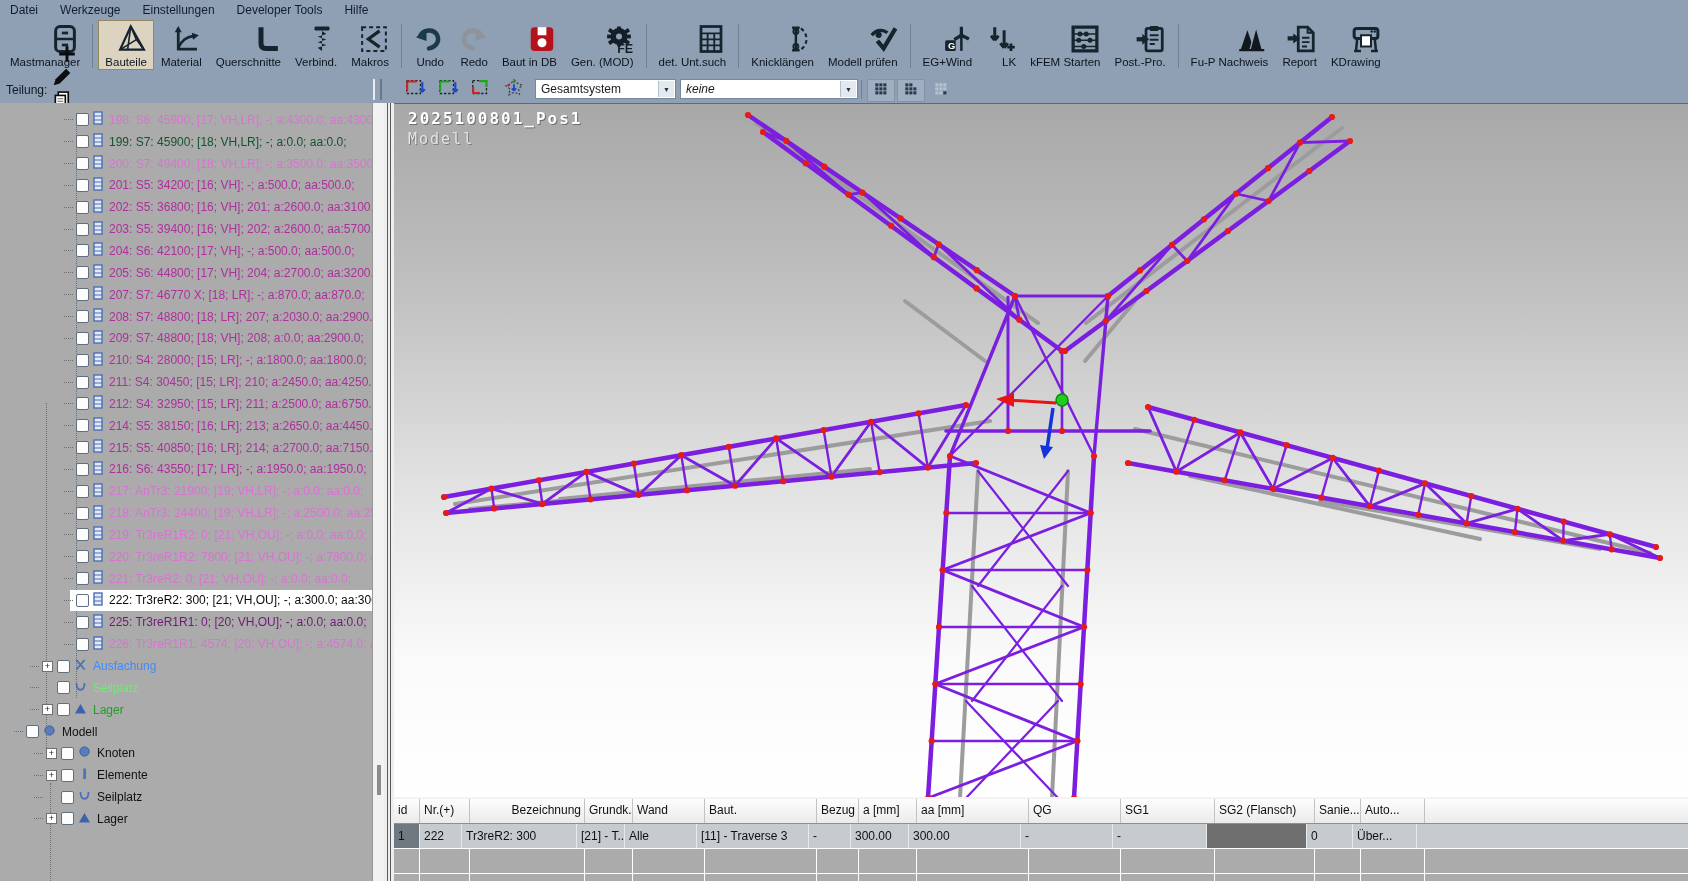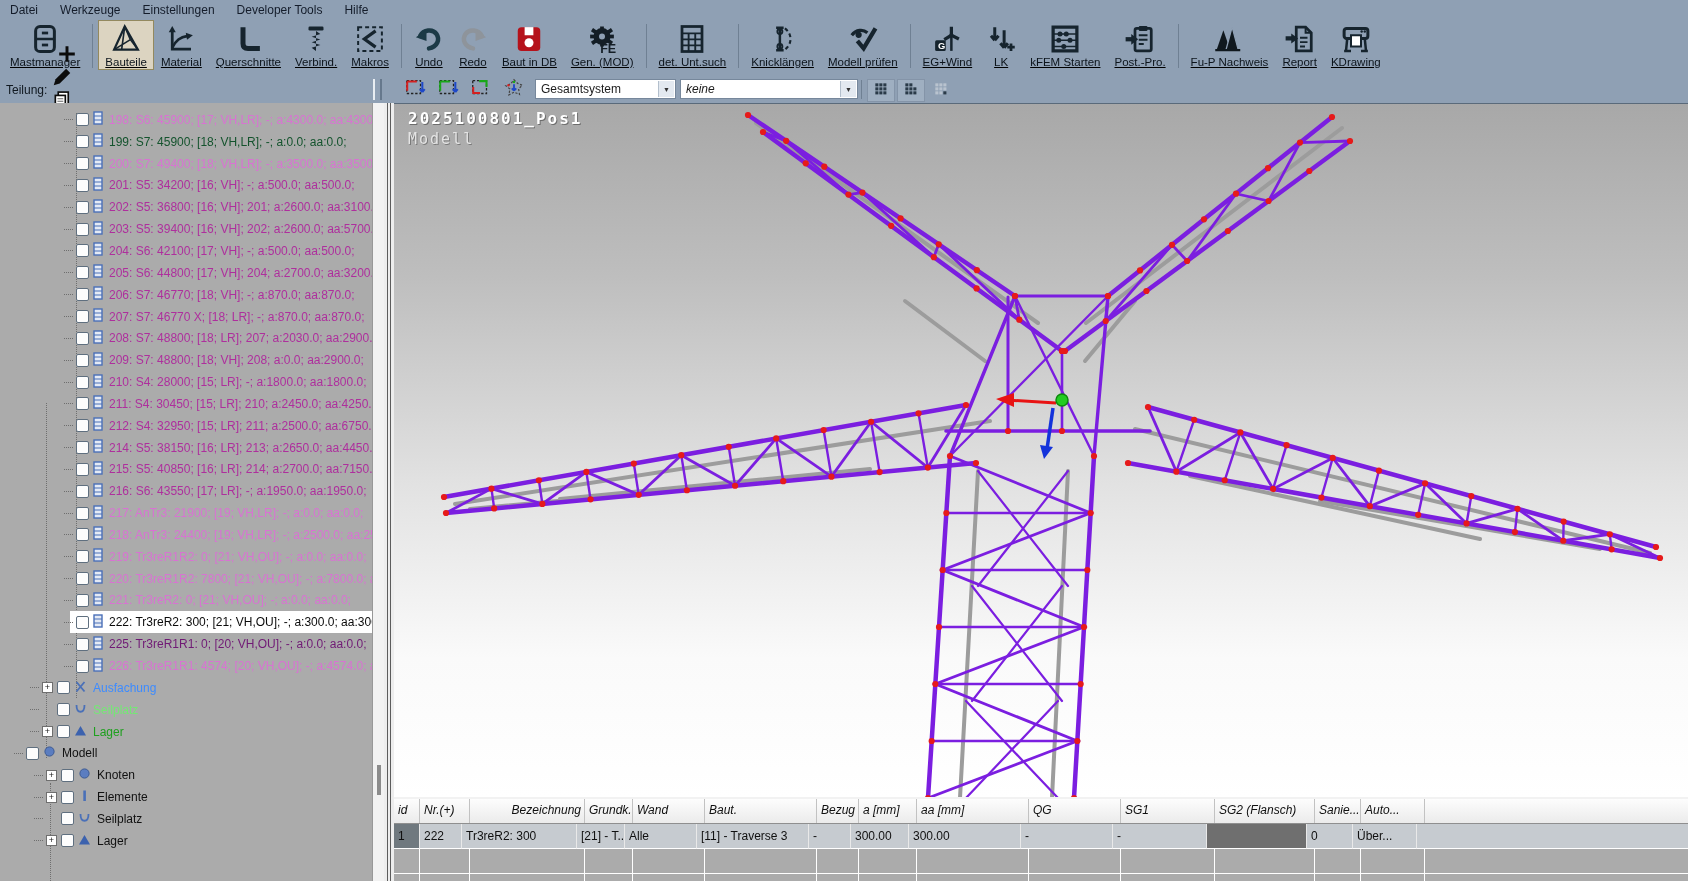--- a/index.html
+++ b/index.html
@@ -6,22 +6,22 @@
   #app{position:relative;width:1688px;height:881px;overflow:hidden;background:#ABABAB;
        font-family:"Liberation Sans",sans-serif;-webkit-font-smoothing:antialiased;}
 
   
   .menubar{position:absolute;left:0;top:0;width:100%;height:19px;background:#8FA0B4;
            display:flex;align-items:center;gap:22px;padding-left:10px;box-sizing:border-box;
            font-size:12px;color:#141c2a;}
   .menu-item{cursor:default;white-space:nowrap;}
   .toolbar{position:absolute;left:0;top:19px;width:100%;height:57px;background:#8FA0B4;
            display:flex;align-items:flex-start;padding-left:3px;box-sizing:border-box;}
-  .tb-btn{display:flex;flex-direction:column;align-items:center;padding:3px 6px 1px;margin-top:1px;
-          border:1px solid transparent;text-decoration:underline;}
+  .tb-btn{display:flex;flex-direction:column;align-items:flex-end;padding:3px 6px 1px;margin-top:1px;
+          border:1px solid transparent;}
   .tb-btn.active{background:#DCD4C1;border:1px solid #93895f;}
   .tb-btn svg{display:block;}
   .tb-label{font-size:11.5px;color:#0c141c;margin-top:2px;white-space:nowrap;}
   .tb-sep{width:1px;height:44px;background:#6f8093;margin:5px 5px 0 5px;flex:none;}
 
   
   .subbar{position:absolute;left:0;top:76px;width:100%;height:27px;background:#8FA0B4;}
   .teilung{position:absolute;left:6px;top:0;height:27px;display:flex;align-items:center;font-size:12px;color:#101820;}
   .t-btn{width:24px;height:23px;display:flex;align-items:center;justify-content:center;margin-left:3px;}
   .t-btn:first-of-type{margin-left:8px;}
@@ -68,21 +68,21 @@
             background:linear-gradient(180deg,#A8A8A8 0%,#BEBEBE 25%,#E2E2E2 55%,#FAFAFA 80%,#FFFFFF 100%);}
   .vp-title{position:absolute;left:14px;top:5px;font-family:"DejaVu Sans Mono",monospace;
             font-size:16px;font-weight:bold;letter-spacing:2px;color:#fff;text-shadow:1px 1px 0 #6c6c6c;}
   .vp-sub{position:absolute;left:14px;top:26px;font-family:"DejaVu Sans Mono",monospace;
           font-size:15px;letter-spacing:2px;color:#e4e4e4;text-shadow:1px 1px 0 #7a7a7a;}
   svg.model{position:absolute;left:0;top:0;width:1294px;height:694px;}
 
   
   .table-panel{position:absolute;left:394px;top:797px;right:0;bottom:0;background:#ABABAB;
                border-top:2px solid #f2f2f2;overflow:hidden;}
-  .thead{display:flex;height:24px;background:linear-gradient(#fdfdfd,#ebebeb);border-bottom:1px solid #8f8f8f;font-style:italic;}
+  .thead{display:flex;height:24px;background:linear-gradient(#fdfdfd,#ebebeb);border-bottom:1px solid #8f8f8f;}
   .th{box-sizing:border-box;border-right:1px solid #c2c2c2;padding:4px 3px 0 4px;font-size:12px;color:#101010;
       white-space:nowrap;overflow:hidden;flex:none;}
   .trr{display:flex;height:25px;background:#C6CBD0;}
   .td{box-sizing:border-box;border-right:1px solid #e9e9e9;border-bottom:1px solid #fff;
       padding:5px 3px 0 4px;font-size:12px;color:#101010;white-space:nowrap;overflow:hidden;flex:none;}
   .td.darkcell{background:#6F6F6F;}
   .td.idcell{background:#70797f;}
   .trr.empty{background:#ABABAB;}
   .trr.empty .td{border-right:1px solid #fff;border-bottom:1px solid #fff;}
   .fill{flex:1 !important;border-right:none !important;}
@@ -507,30 +507,20 @@
         </div>
         <div class="trow member">
           <span class="ind" style="width:64px"></span>
           <span class="dhl"></span>
           <span class="cb"></span>
           <span class="ticon"><svg width="10" height="14" viewBox="0 0 10 14" xmlns="http://www.w3.org/2000/svg">
               <rect x="1" y="1" width="8" height="12" fill="#e4eaf5" stroke="#4a70b8" stroke-width="1.4"></rect>
               <path d="M1 5 H9 M1 9 H9" stroke="#4a70b8" stroke-width="1.2"></path>
             </svg></span>
           <span class="lbl" style="color:#AE2F9D">205: S6: 44800; [17; VH]; 204; a:2700.0; aa:3200.0;</span>
-        </div>
-        <div class="trow member">
-          <span class="ind" style="width:64px"></span>
-          <span class="dhl"></span>
-          <span class="cb"></span>
-          <span class="ticon"><svg width="10" height="14" viewBox="0 0 10 14" xmlns="http://www.w3.org/2000/svg">
-              <rect x="1" y="1" width="8" height="12" fill="#e4eaf5" stroke="#4a70b8" stroke-width="1.4"></rect>
-              <path d="M1 5 H9 M1 9 H9" stroke="#4a70b8" stroke-width="1.2"></path>
-            </svg></span>
-          <span class="lbl" style="color:#AE2F9D">206: S7: 46770; [18; VH]; -; a:870.0; aa:870.0;</span>
         </div>
         <div class="trow member">
           <span class="ind" style="width:64px"></span>
           <span class="dhl"></span>
           <span class="cb"></span>
           <span class="ticon"><svg width="10" height="14" viewBox="0 0 10 14" xmlns="http://www.w3.org/2000/svg">
               <rect x="1" y="1" width="8" height="12" fill="#e4eaf5" stroke="#4a70b8" stroke-width="1.4"></rect>
               <path d="M1 5 H9 M1 9 H9" stroke="#4a70b8" stroke-width="1.2"></path>
             </svg></span>
           <span class="lbl" style="color:#AE2F9D">207: S7: 46770 X; [18; LR]; -; a:870.0; aa:870.0;</span>

